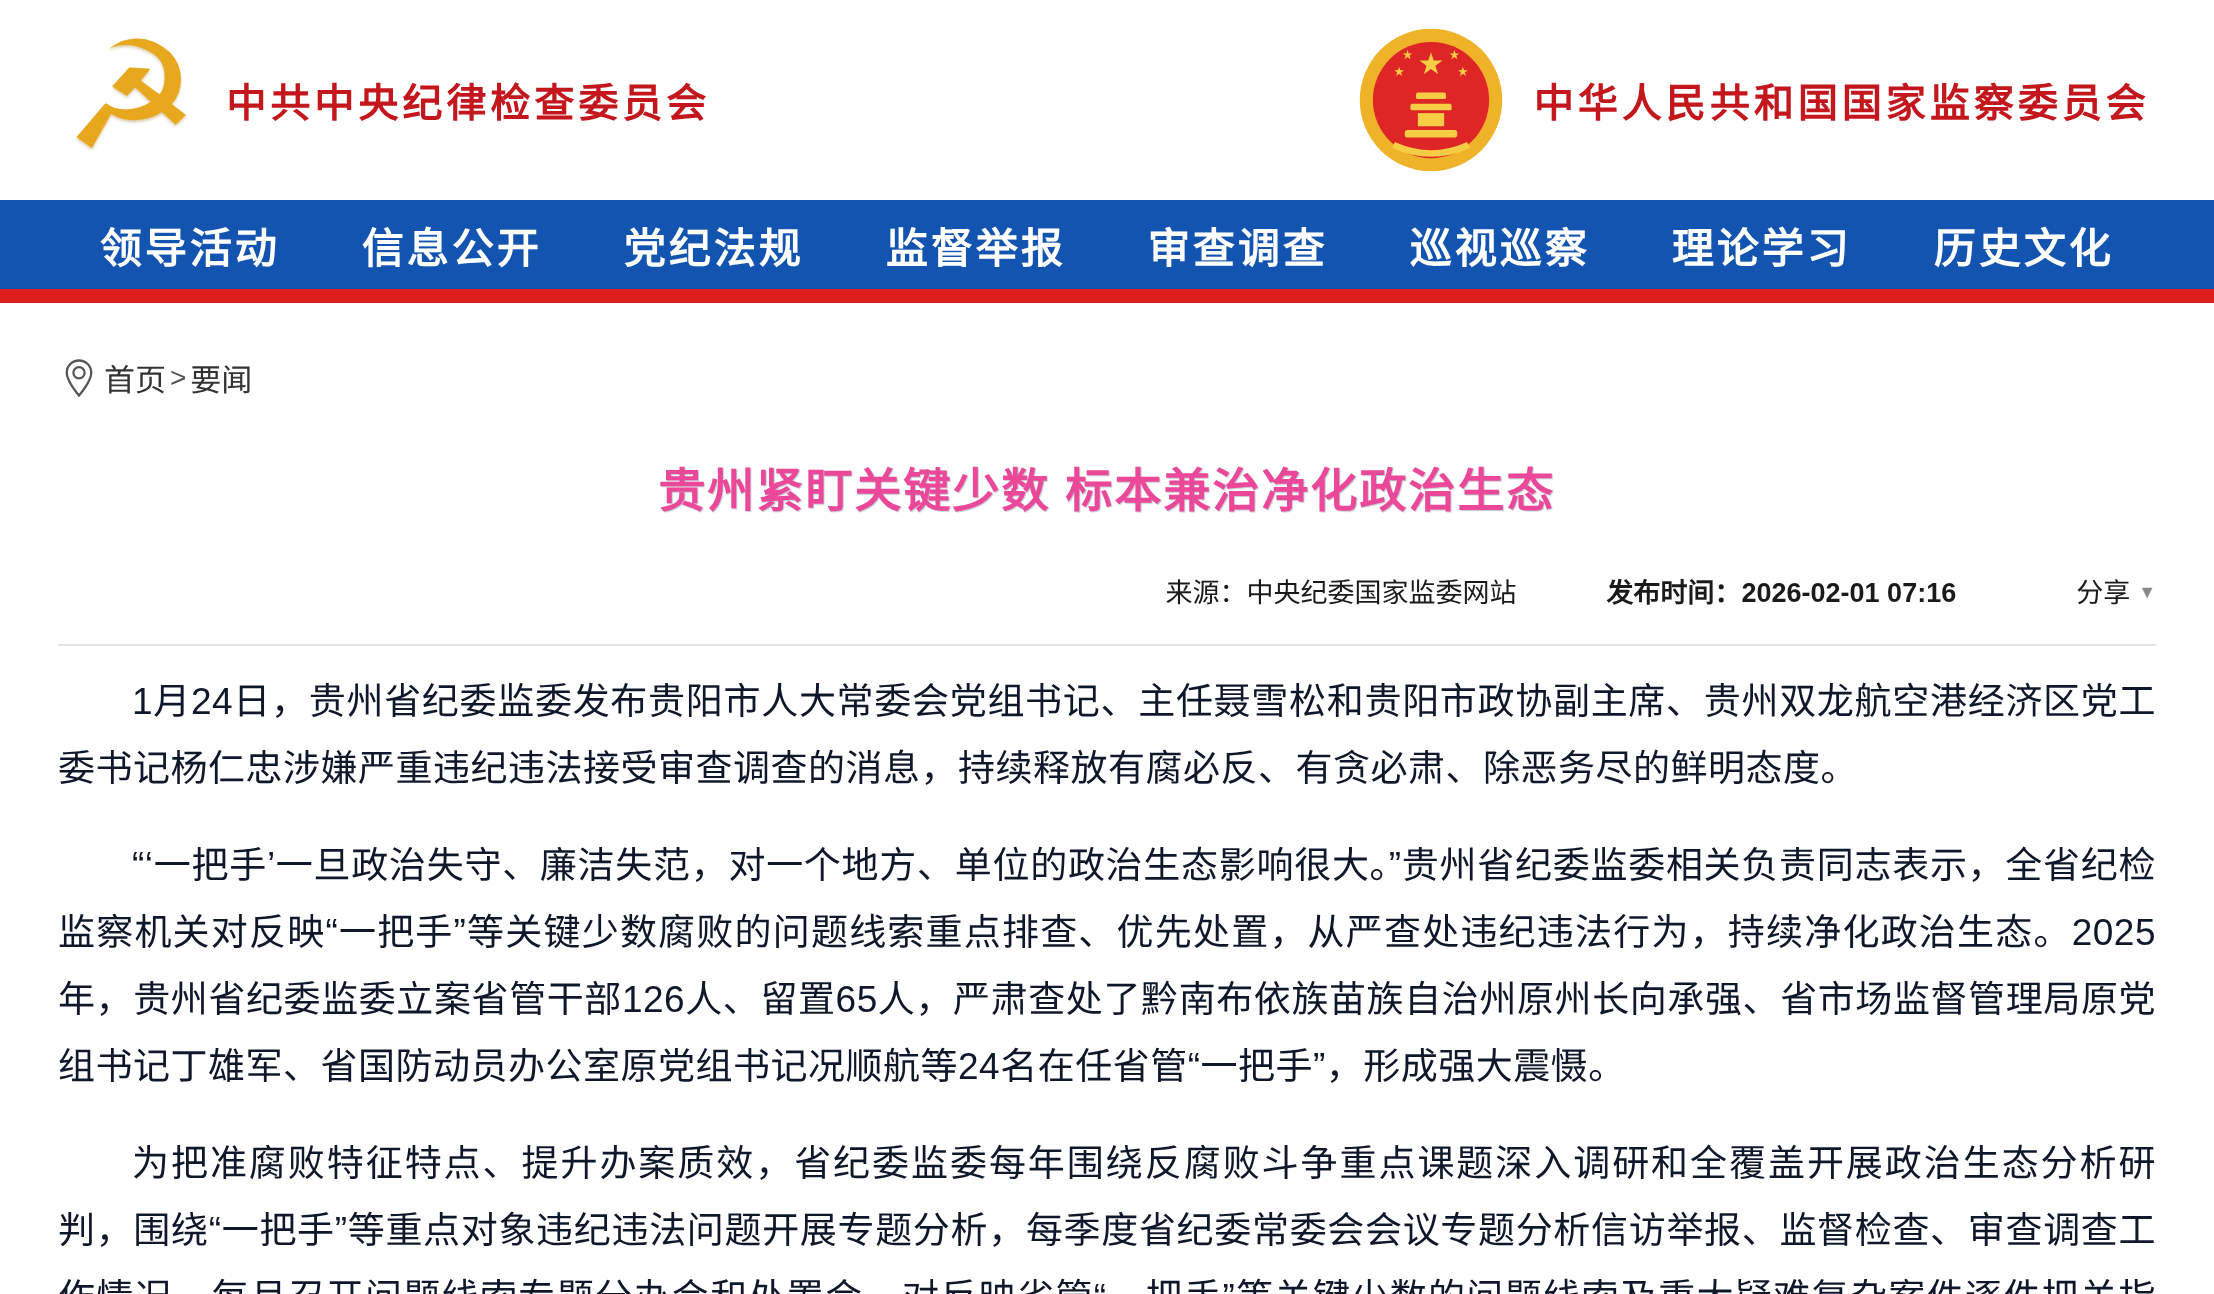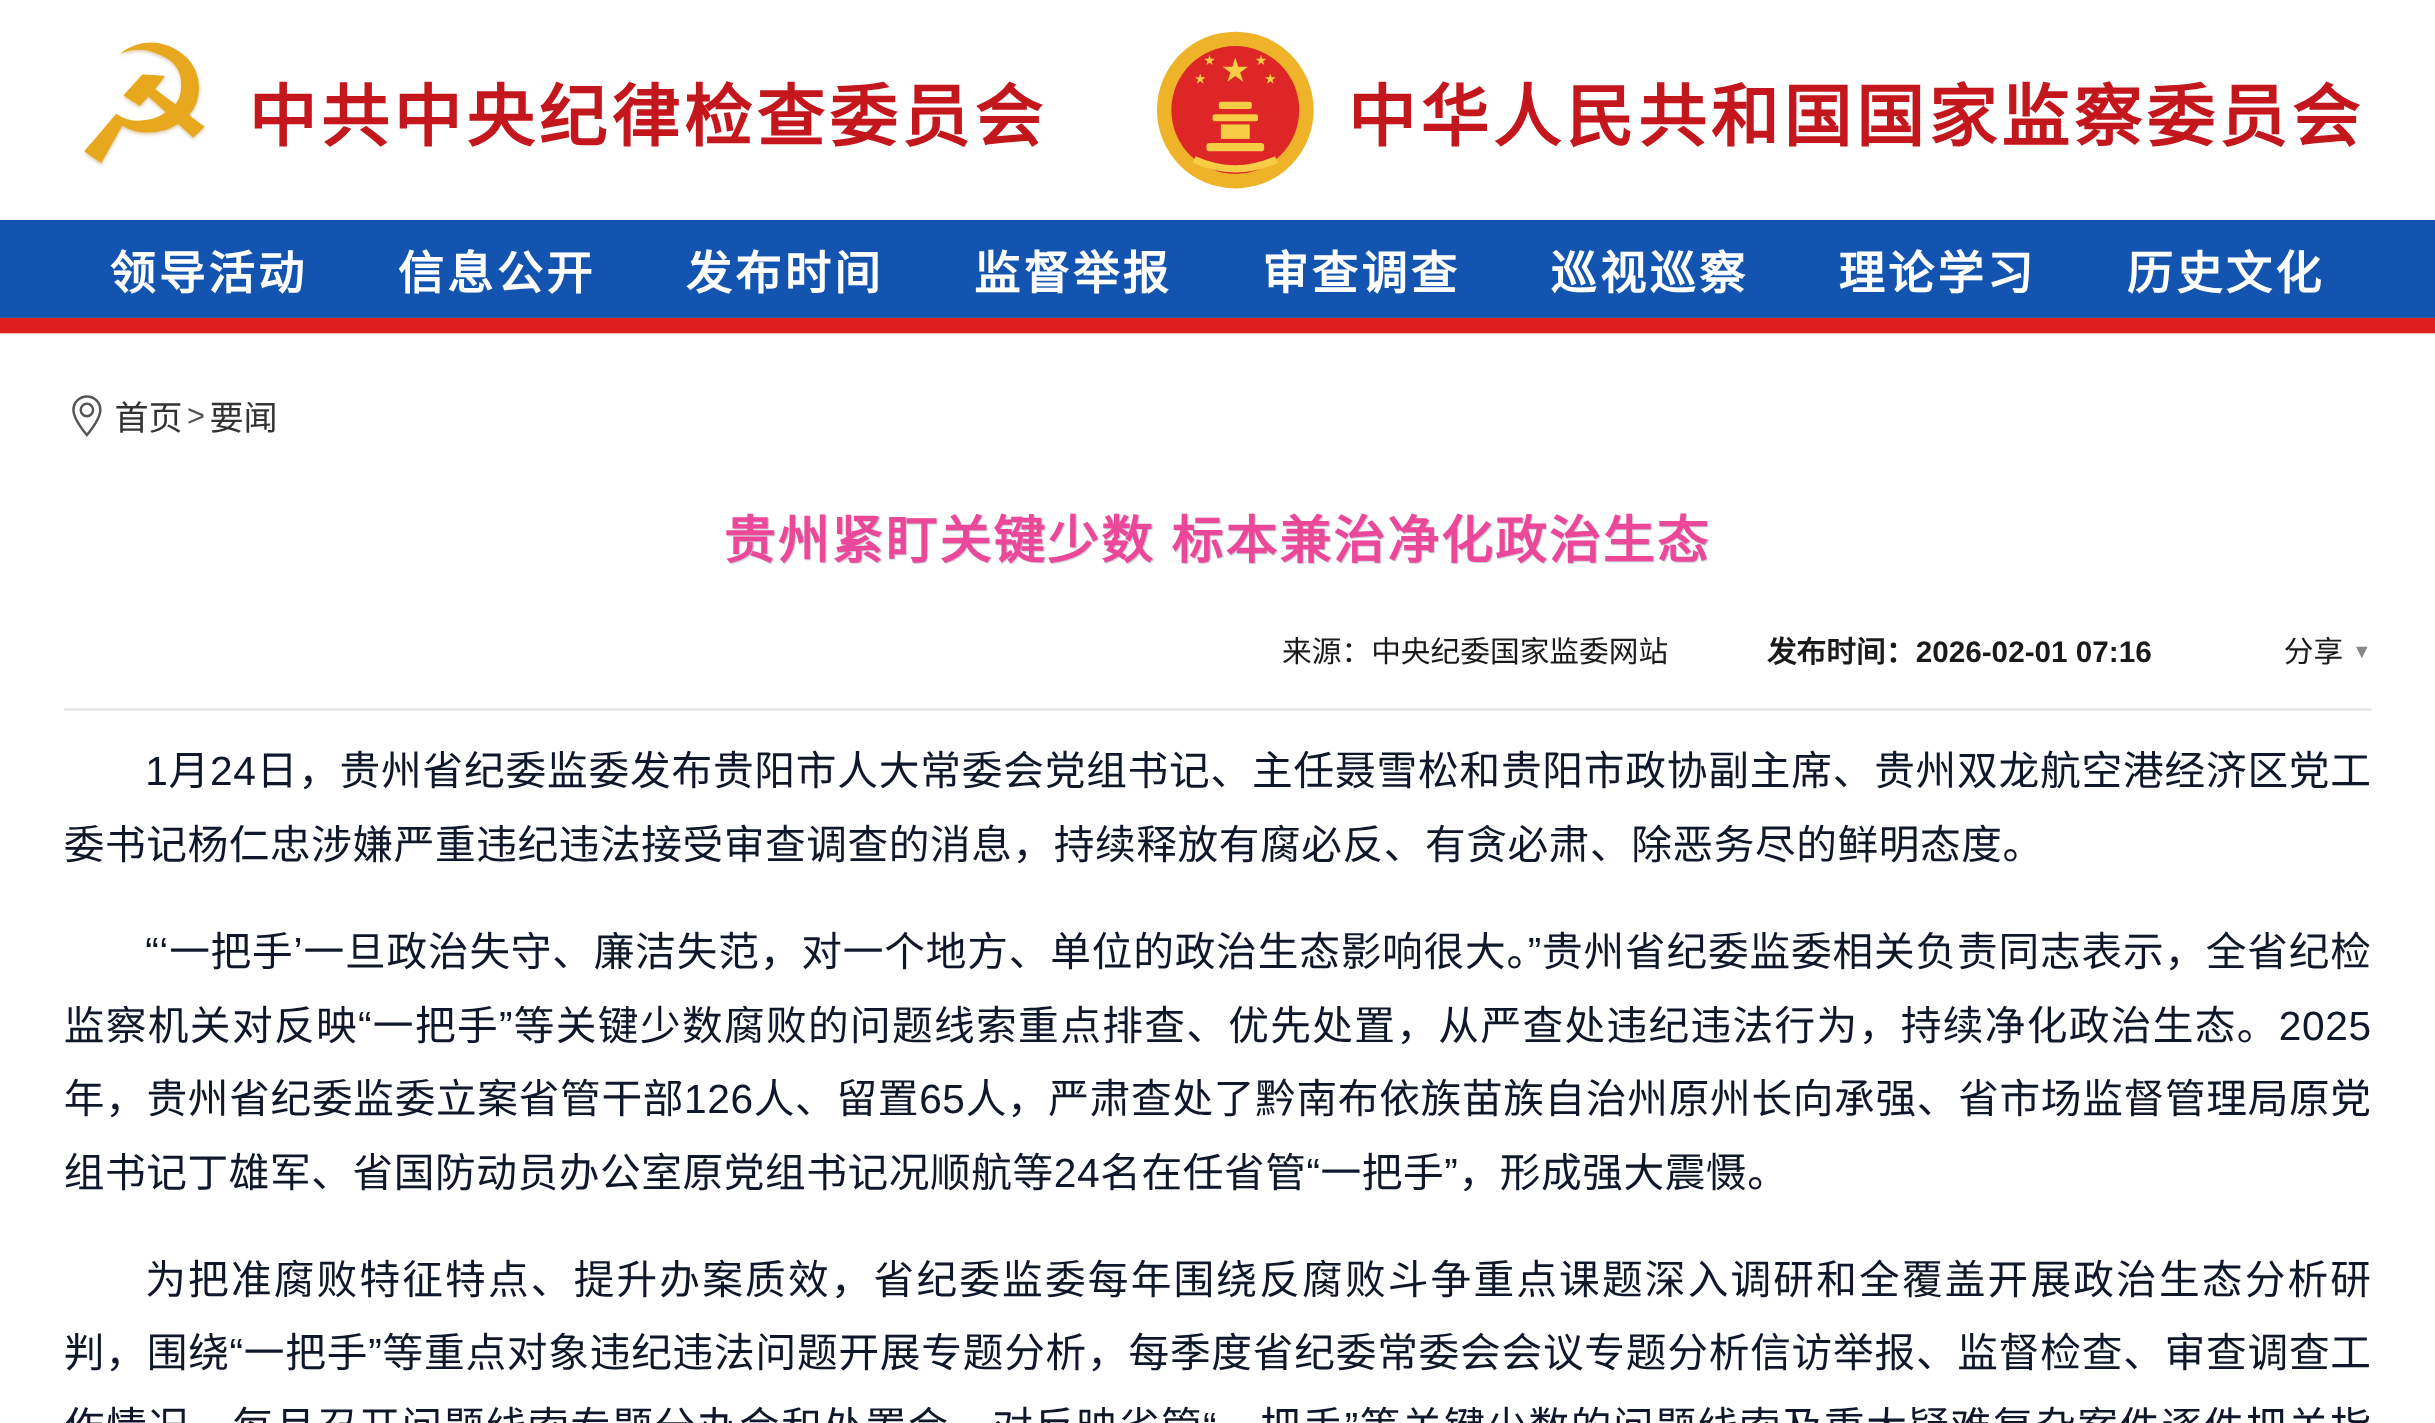--- a/index.html
+++ b/index.html
@@ -26,21 +26,21 @@
   .party-emblem {
     font-size: 150px;
     line-height: 150px;
     color: #e8a81e;
     text-shadow: 0 2px 3px rgba(160,100,0,.35);
     display: inline-block;
     transform: translateY(-4px);
   }
   .national-emblem svg { display: block; }
   .logo-title {
-    font-size: 62px;
+    font-size: 40px;
     font-weight: bold;
     color: #c3171d;
     letter-spacing: 4px;
     font-family: "Liberation Serif", "DejaVu Serif", serif;
     white-space: nowrap;
   }
 
   
   .main-nav {
     height: 89px;
@@ -147,21 +147,21 @@
           <path d="M40 128 Q80 146 120 128" stroke="#f7cd46" stroke-width="7" fill="none"></path>
         </svg>
       </span>
       <span class="logo-title">中华人民共和国国家监察委员会</span>
     </div>
   </header>
 
   <nav class="main-nav">
     <span class="nav-item">领导活动</span>
     <span class="nav-item">信息公开</span>
-    <span class="nav-item">发布时间</span>
+    <span class="nav-item">党纪法规</span>
     <span class="nav-item">监督举报</span>
     <span class="nav-item">审查调查</span>
     <span class="nav-item">巡视巡察</span>
     <span class="nav-item">理论学习</span>
     <span class="nav-item">历史文化</span>
   </nav>
   <div class="red-strip"></div>
 
   <div class="breadcrumb">
     <span class="pin-icon">

